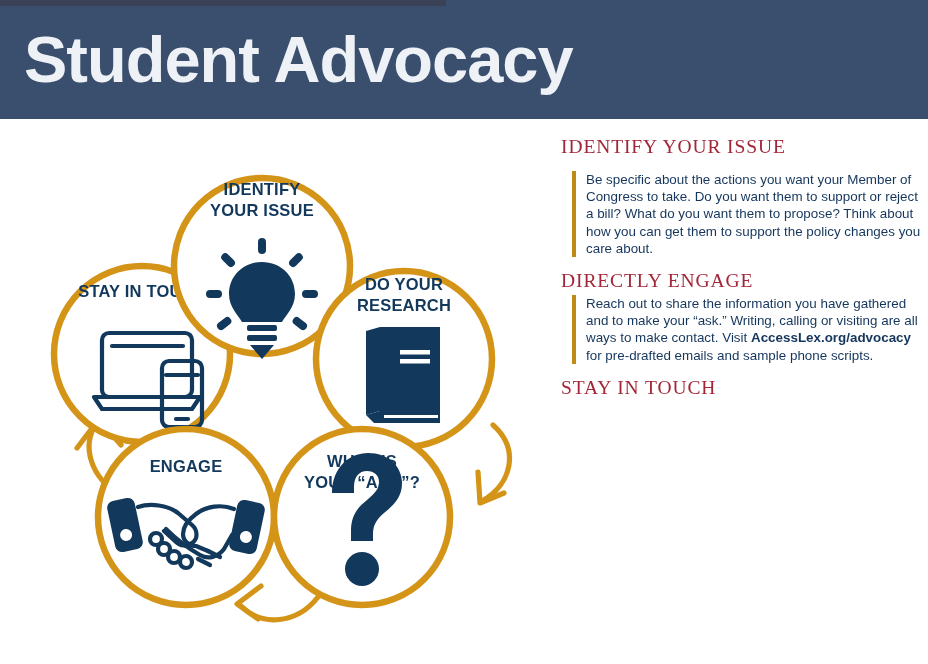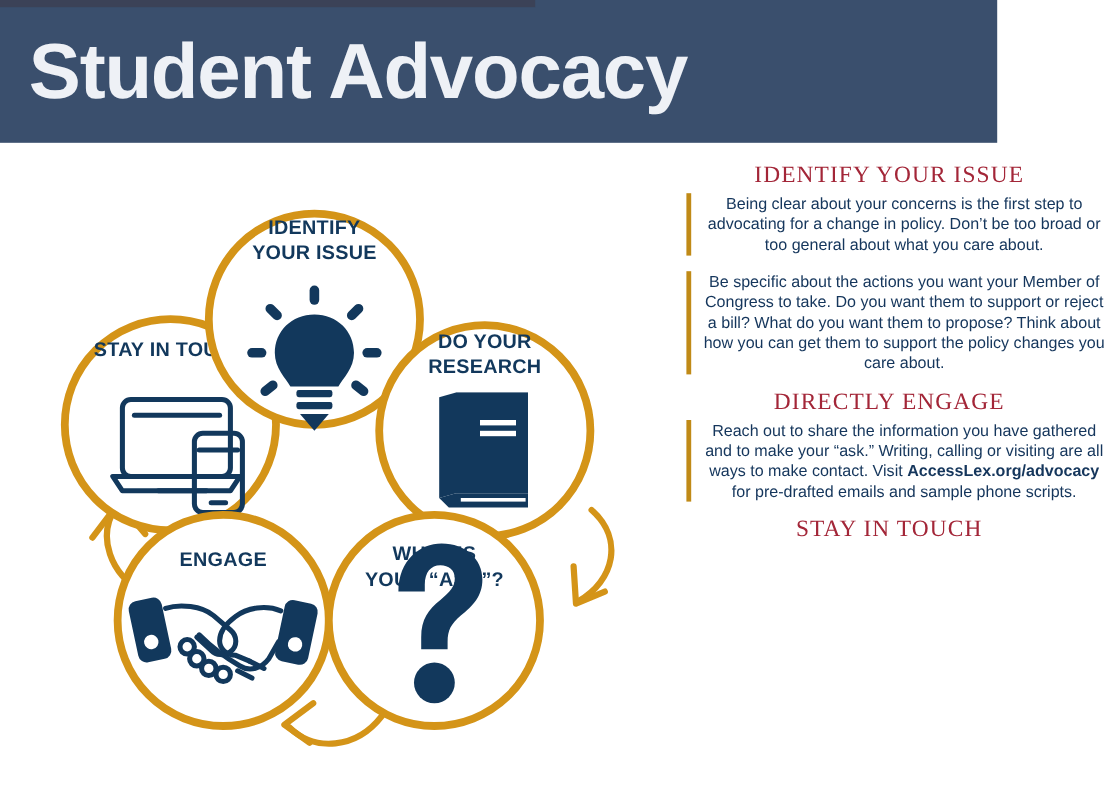--- a/index.html
+++ b/index.html
@@ -6,21 +6,21 @@
   html,body { width:928px; height:664px; }
   body {
     background:#ffffff;
     font-family:"Liberation Sans", sans-serif;
     overflow:hidden;
     position:relative;
   }
 
   
   #header{
-    position:absolute; left:0; top:0; width:831px; height:119px;
+    position:absolute; left:0; top:0; width:928px; height:119px;
     background:#3a4f6d;
     padding-left:10px;
   }
   #header-topstrip{
     position:absolute; left:0; top:0; width:446px; height:6px;
     background:#3b4257;
   }
   #header-title{
     position:absolute; left:24px; top:17px;
     font-family:"Liberation Sans", sans-serif;
@@ -45,21 +45,21 @@
   }
   .arrow{ fill:none; stroke:#d49418; stroke-width:5.2; stroke-linecap:round; stroke-linejoin:round; }
   .ink{ fill:#12385c; }
   .ink-stroke-thin{ fill:none; stroke:#12385c; stroke-width:4.2; stroke-linejoin:round; stroke-linecap:round; }
 
   
   #steps{
     position:absolute; left:561px; top:136px;
     width:360px;
   }
-  .step{ margin-bottom:13px;text-align:center; }
+  .step{ margin-bottom:13px; }
   .step-heading{
     font-family:"Liberation Serif", serif;
     font-size:19.5px;
     color:#a32638;
     letter-spacing:0.9px;
     line-height:22px;
     margin-bottom:3px;
     white-space:nowrap;
   }
   .step-body-wrap{
@@ -203,24 +203,20 @@
     </g>
   </g>
 
 </svg>
 </div>
 
 <div id="steps">
 
   <div class="step">
     <div class="step-heading">IDENTIFY YOUR ISSUE</div>
-    <div class="step-body-wrap">
-      <div class="step-bar"></div>
-      <div class="step-body">Being clear about your concerns is the first step to advocating for a change in policy. Don’t be too broad or too general about what you care about.</div>
-    </div>
   </div>
 
   <div class="step">
   </div>
 
   <div class="step">
     <div class="step-body-wrap">
       <div class="step-bar"></div>
       <div class="step-body">Be specific about the actions you want your Member of Congress to take. Do you want them to support or reject a bill? What do you want them to propose? Think about how you can get them to support the policy changes you care about.</div>
     </div>

